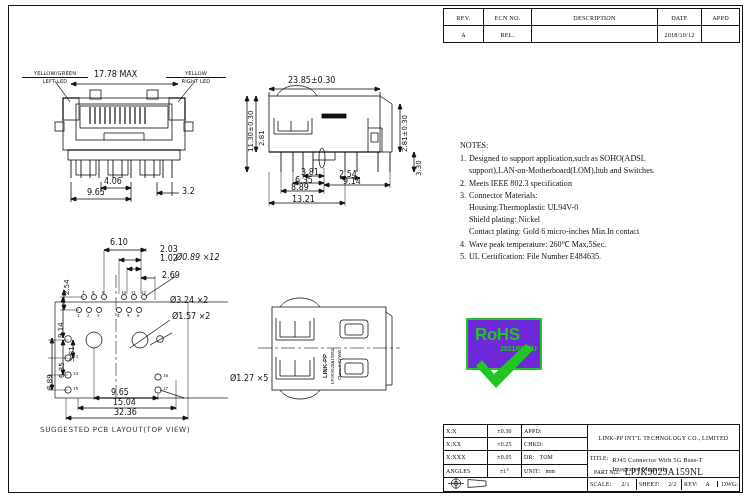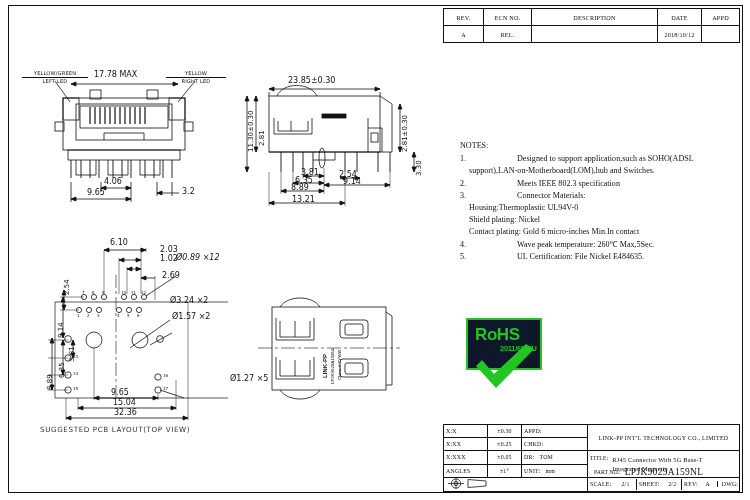--- a/index.html
+++ b/index.html
@@ -22,26 +22,26 @@
   
   #rev-table{position:absolute;left:443px;top:8px;width:296px;height:34px;}
   #rev-table td{height:16px;}
 
   
   #notes{position:absolute;left:460px;top:140px;width:280px;
     font-family:"Liberation Serif",serif;font-size:8.1px;line-height:12.2px;color:#111;}
   #notes .nt-head{margin-bottom:1px;}
   #notes .nrow{display:flex;}
   #notes .num{width:9px;flex:none;}
-  #notes .txt{flex:1;margin-left:48px;}
+  #notes .txt{flex:1;}
   #notes .ind{padding-left:9px;}
 
   
   #rohs{position:absolute;left:466px;top:318px;width:76px;height:52px;border:2px solid #27c024;box-sizing:border-box;
-    background:#0f172a;}
+    background:#6d28d9;}
   #rohs .rtext{position:absolute;left:7px;top:5px;font-family:"Liberation Sans",sans-serif;font-weight:bold;
     font-size:17px;color:#22c522;letter-spacing:-.4px;}
   #rohs .rsub{position:absolute;left:8px;top:24px;font-family:"Liberation Sans",sans-serif;font-weight:bold;
     font-size:7.4px;color:#22c522;letter-spacing:-.2px;padding-left:24px;}
   #rohs svg{position:absolute;left:4px;top:24px;}
 
   
   #title-block{position:absolute;left:443px;top:424px;width:296px;height:68px;}
   #title-block td{height:11px;font-size:5.9px;}
   #tb-company{font-size:8px;text-align:center;letter-spacing:.3px;}
@@ -118,21 +118,21 @@
     <div class="ind">Shield plating: Nickel</div>
     <div class="ind">Contact plating: Gold 6 micro-inches Min.In contact</div>
 
     <div class="nrow">
       <div class="num">4.</div>
       <div class="txt">Wave peak temperature: 260℃ Max,5Sec.</div>
     </div>
 
     <div class="nrow">
       <div class="num">5.</div>
-      <div class="txt">UL Certification: File Nickel E484635.</div>
+      <div class="txt">UL Certification: File Number E484635.</div>
     </div>
   </div>
 
   <div id="rohs">
     <div class="rtext">RoHS</div>
     <div class="rsub">2011/65/EU</div>
     <svg width="68" height="48" viewBox="0 0 68 48">
       <path d="M4 22 L10 16 L22 30 L54 0 L62 5 L24 44 Z" fill="#22c522"></path>
     </svg>
   </div>

